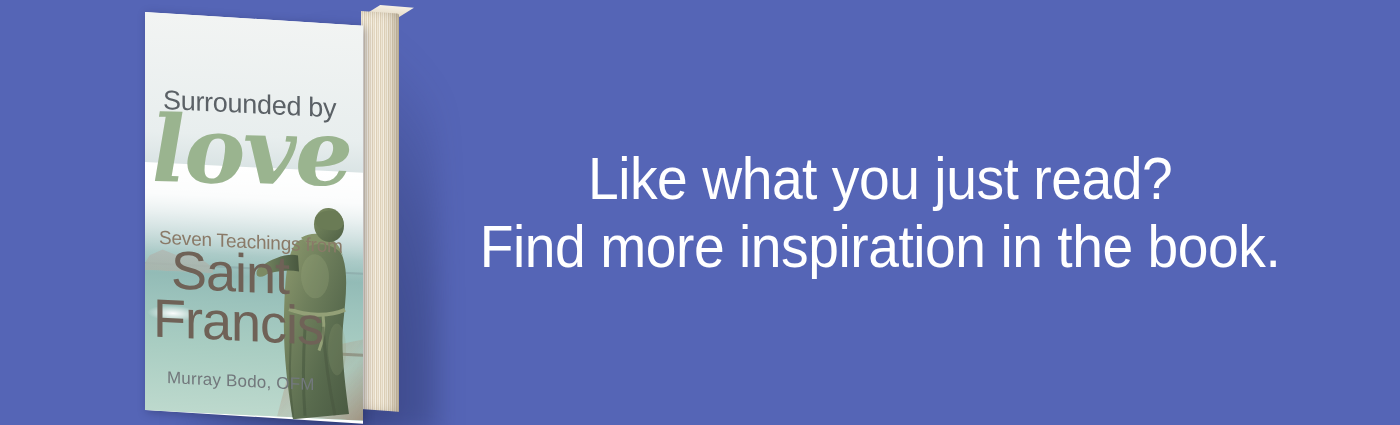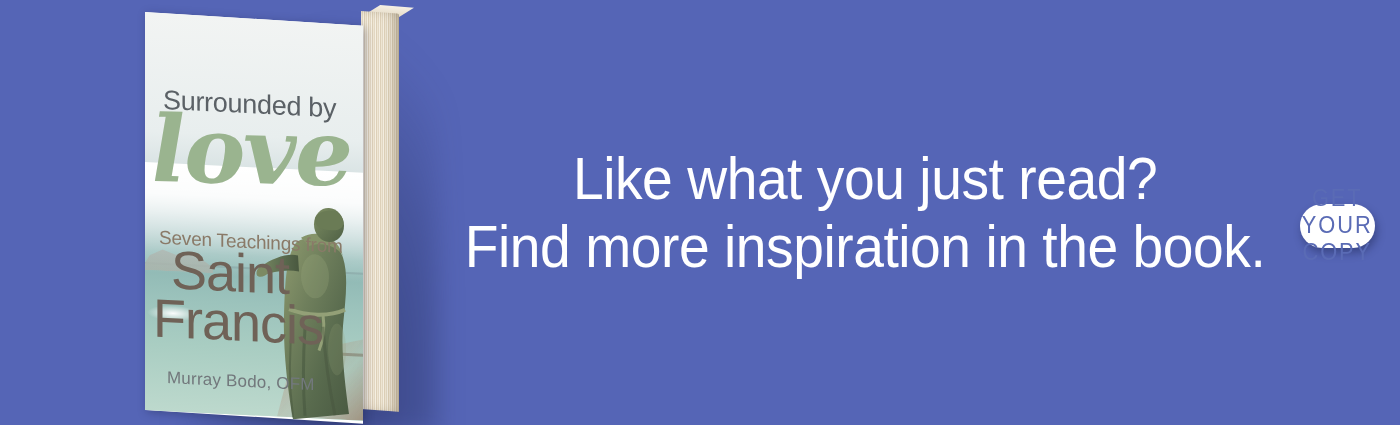--- a/index.html
+++ b/index.html
@@ -261,23 +261,23 @@
   }
 
   
   .message {
     position: absolute;
     left: 430px;
     top: 0;
     width: 900px;
     height: 425px;
     display: flex;
-    flex-direction: row;
+    flex-direction: column;
     align-items: center;
-    justify-content: space-between;
+    justify-content: center;
   }
   .headline {
     color: #ffffff;
     font-family: "Liberation Sans Narrow", "Liberation Sans", sans-serif;
     font-size: 60px;
     line-height: 1.12;
     font-weight: 300;
     text-align: center;
     letter-spacing: -0.5px;
     transform: scaleX(0.92);
@@ -389,19 +389,16 @@
     </div>
   </div>
 
   <div class="message">
 
     <div class="headline">
       <span class="line">Like what you just read?</span>
       <span class="line">Find more inspiration in the book.</span>
     </div>
 
-    <button class="cta-button">
-      <span class="cta-label">GET YOUR COPY</span>
-    </button>
 
   </div>
 
 </div>
 
 </body></html>

